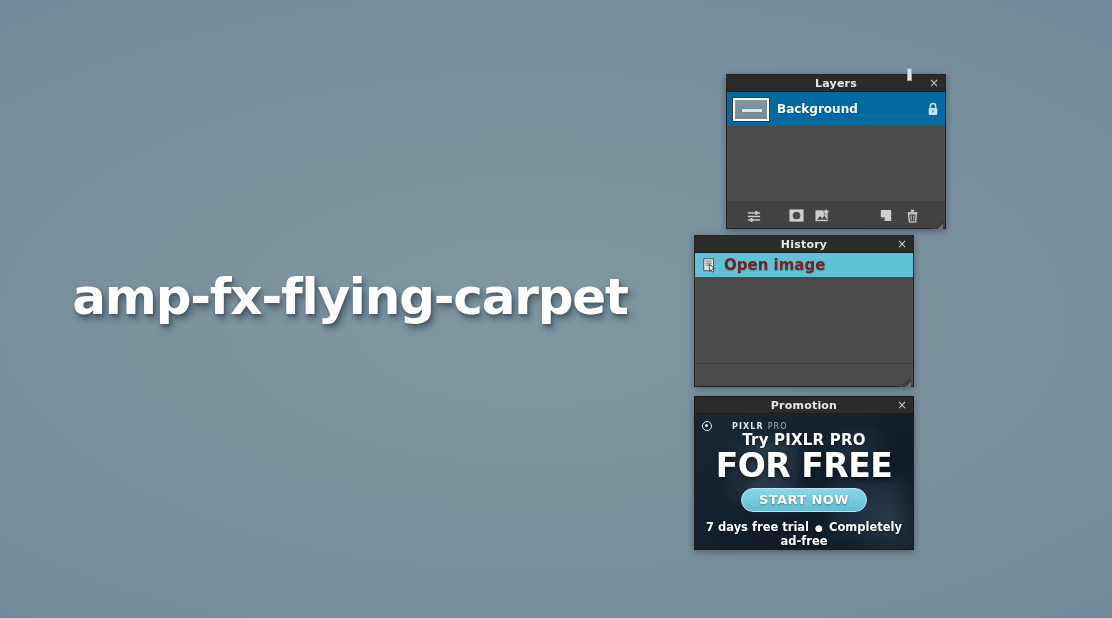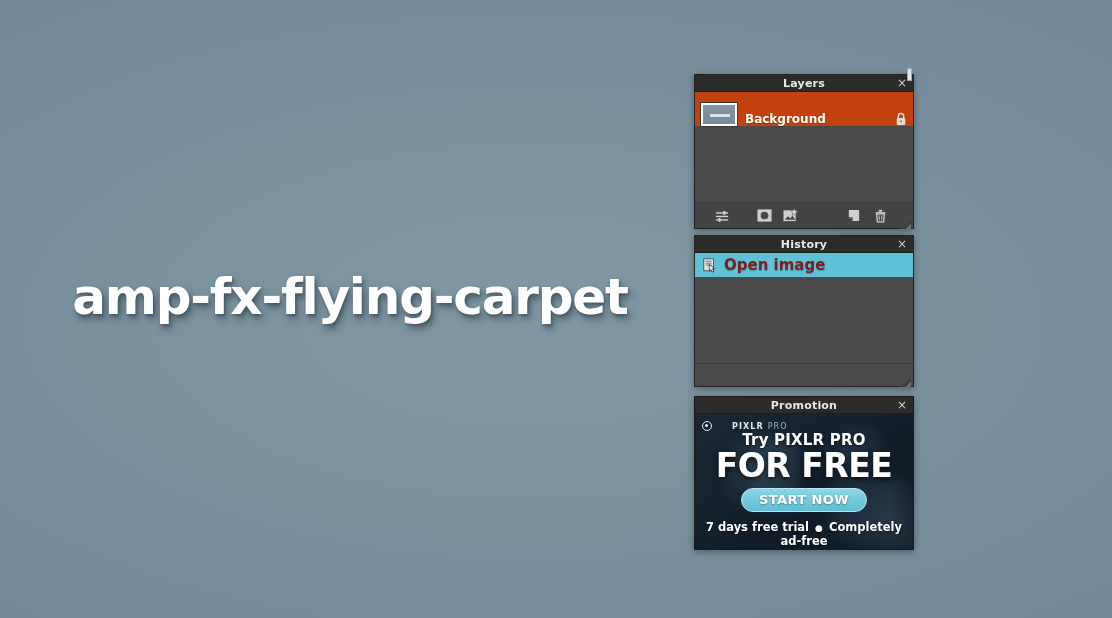--- a/index.html
+++ b/index.html
@@ -55,27 +55,27 @@
     font-family:"DejaVu Sans", sans-serif;
   }
 
   
   .resize-grip {
     position:absolute; right:2px; bottom:2px; width:11px; height:11px;
     cursor:nwse-resize;
   }
 
   
-  #layers-panel { left:694px; top:74px; height:155px; }
+  #layers-panel { left:726px; top:74px; height:155px; }
   #layers-list { height:110px; background:#4a4a4a; overflow:hidden; }
   .layer-row {
     height:34px; display:flex; align-items:center;
     padding:0 6px; gap:8px; cursor:pointer;
   }
-  .layer-row.selected { background:#c2410c;align-items:flex-end; }
+  .layer-row.selected { background:#0369a1; }
   .layer-thumb {
     width:36px; height:23px; flex:none;
     border:2px solid #ffffff; outline:1px solid #3a3a3a;
     background:
       linear-gradient(#8296a2,#75899a);
     position:relative; overflow:hidden;
   }
   .layer-thumb::after {
     content:""; position:absolute; left:7px; top:9px;
     width:20px; height:3px; background:#e9eef1; opacity:.9;

